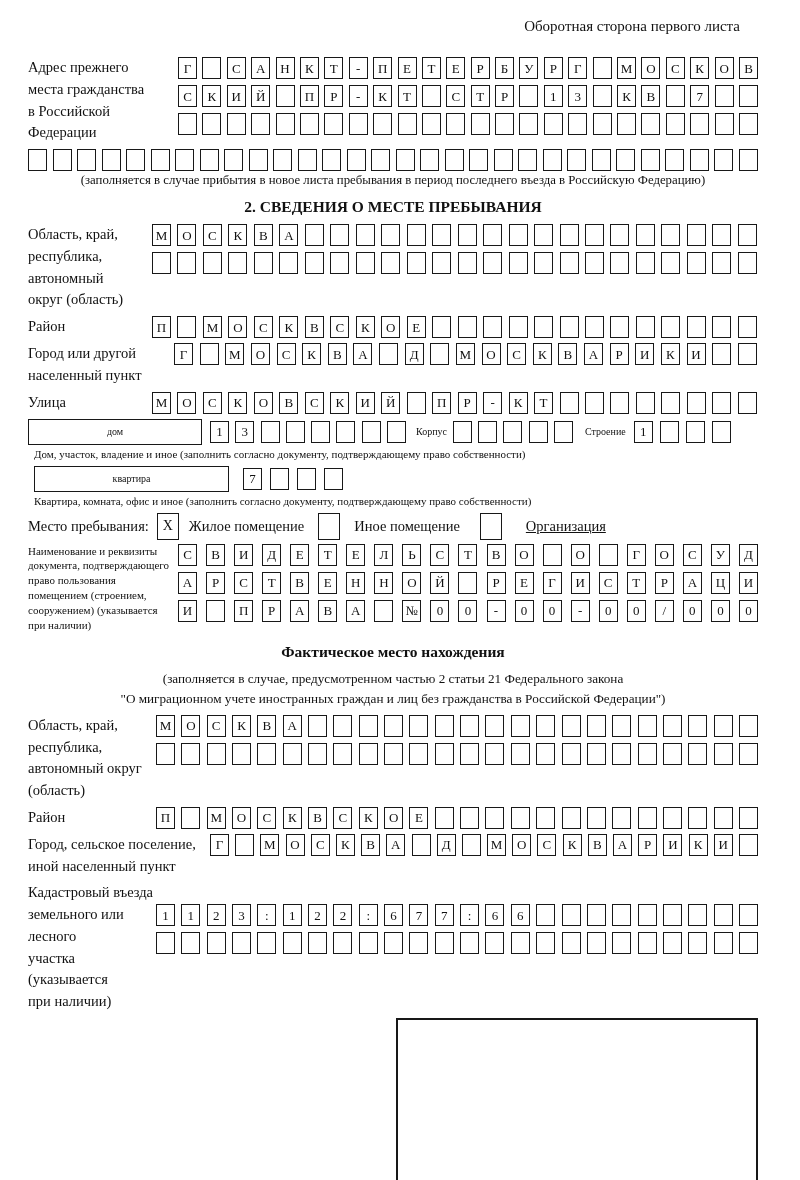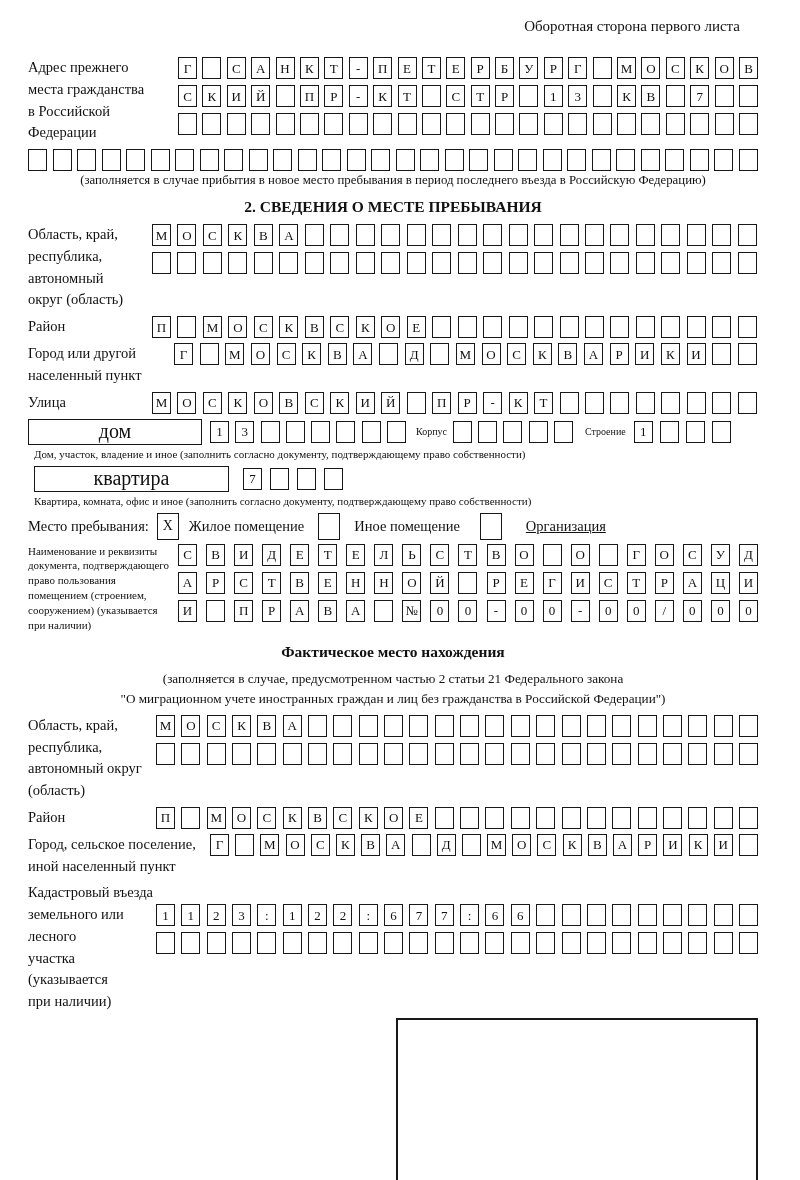--- a/index.html
+++ b/index.html
@@ -39,21 +39,21 @@
     font-size:13px; line-height:1;
   }
 
   .caption { font-size:12.8px; text-align:center; margin:2px 0 10px 0; }
   .section-title { font-size:15.5px; font-weight:bold; text-align:center; margin:2px 0 8px 0; }
 
   .house-row { display:flex; align-items:center; margin:3px 0 2px 0; }
   .label-box {
     border:1.6px solid #181818; height:26px;
     display:flex; align-items:center; justify-content:center;
-    font-size:20px;
+    font-size:10px;
   }
   .house-box { width:174px; flex:none; }
   .apt-box { width:195px; flex:none; margin-left:6px; }
   .inline-lbl { font-size:10px; }
   .note-line { font-size:11px; margin:3px 0 6px 6px; }
 
   .stay-row { display:flex; align-items:center; margin-top:6px; font-size:14.5px; }
   .chk {
     width:22px; height:27px; flex:none;
     border:1.6px solid #181818;
@@ -194,21 +194,21 @@
         <span class="cell"></span>
         <span class="cell"></span>
         <span class="cell"></span>
         <span class="cell"></span>
         <span class="cell"></span>
         <span class="cell"></span>
         <span class="cell"></span>
         <span class="cell"></span>
         <span class="cell"></span>
       </div>
-    <div class="caption">(заполняется в случае прибытия в новое место пребывания в период последнего въезда в Российскую Федерацию)</div>
+    <div class="caption">(заполняется в случае прибытия в новое листа пребывания в период последнего въезда в Российскую Федерацию)</div>
 
     <div class="section-title">2. СВЕДЕНИЯ О МЕСТЕ ПРЕБЫВАНИЯ</div>
 
     <div class="labeled-row">
       <div class="lbl lbl-col-124">
         <div>Область, край,</div>
         <div>республика,</div>
         <div>автономный</div>
         <div>округ (область)</div>
       </div>

